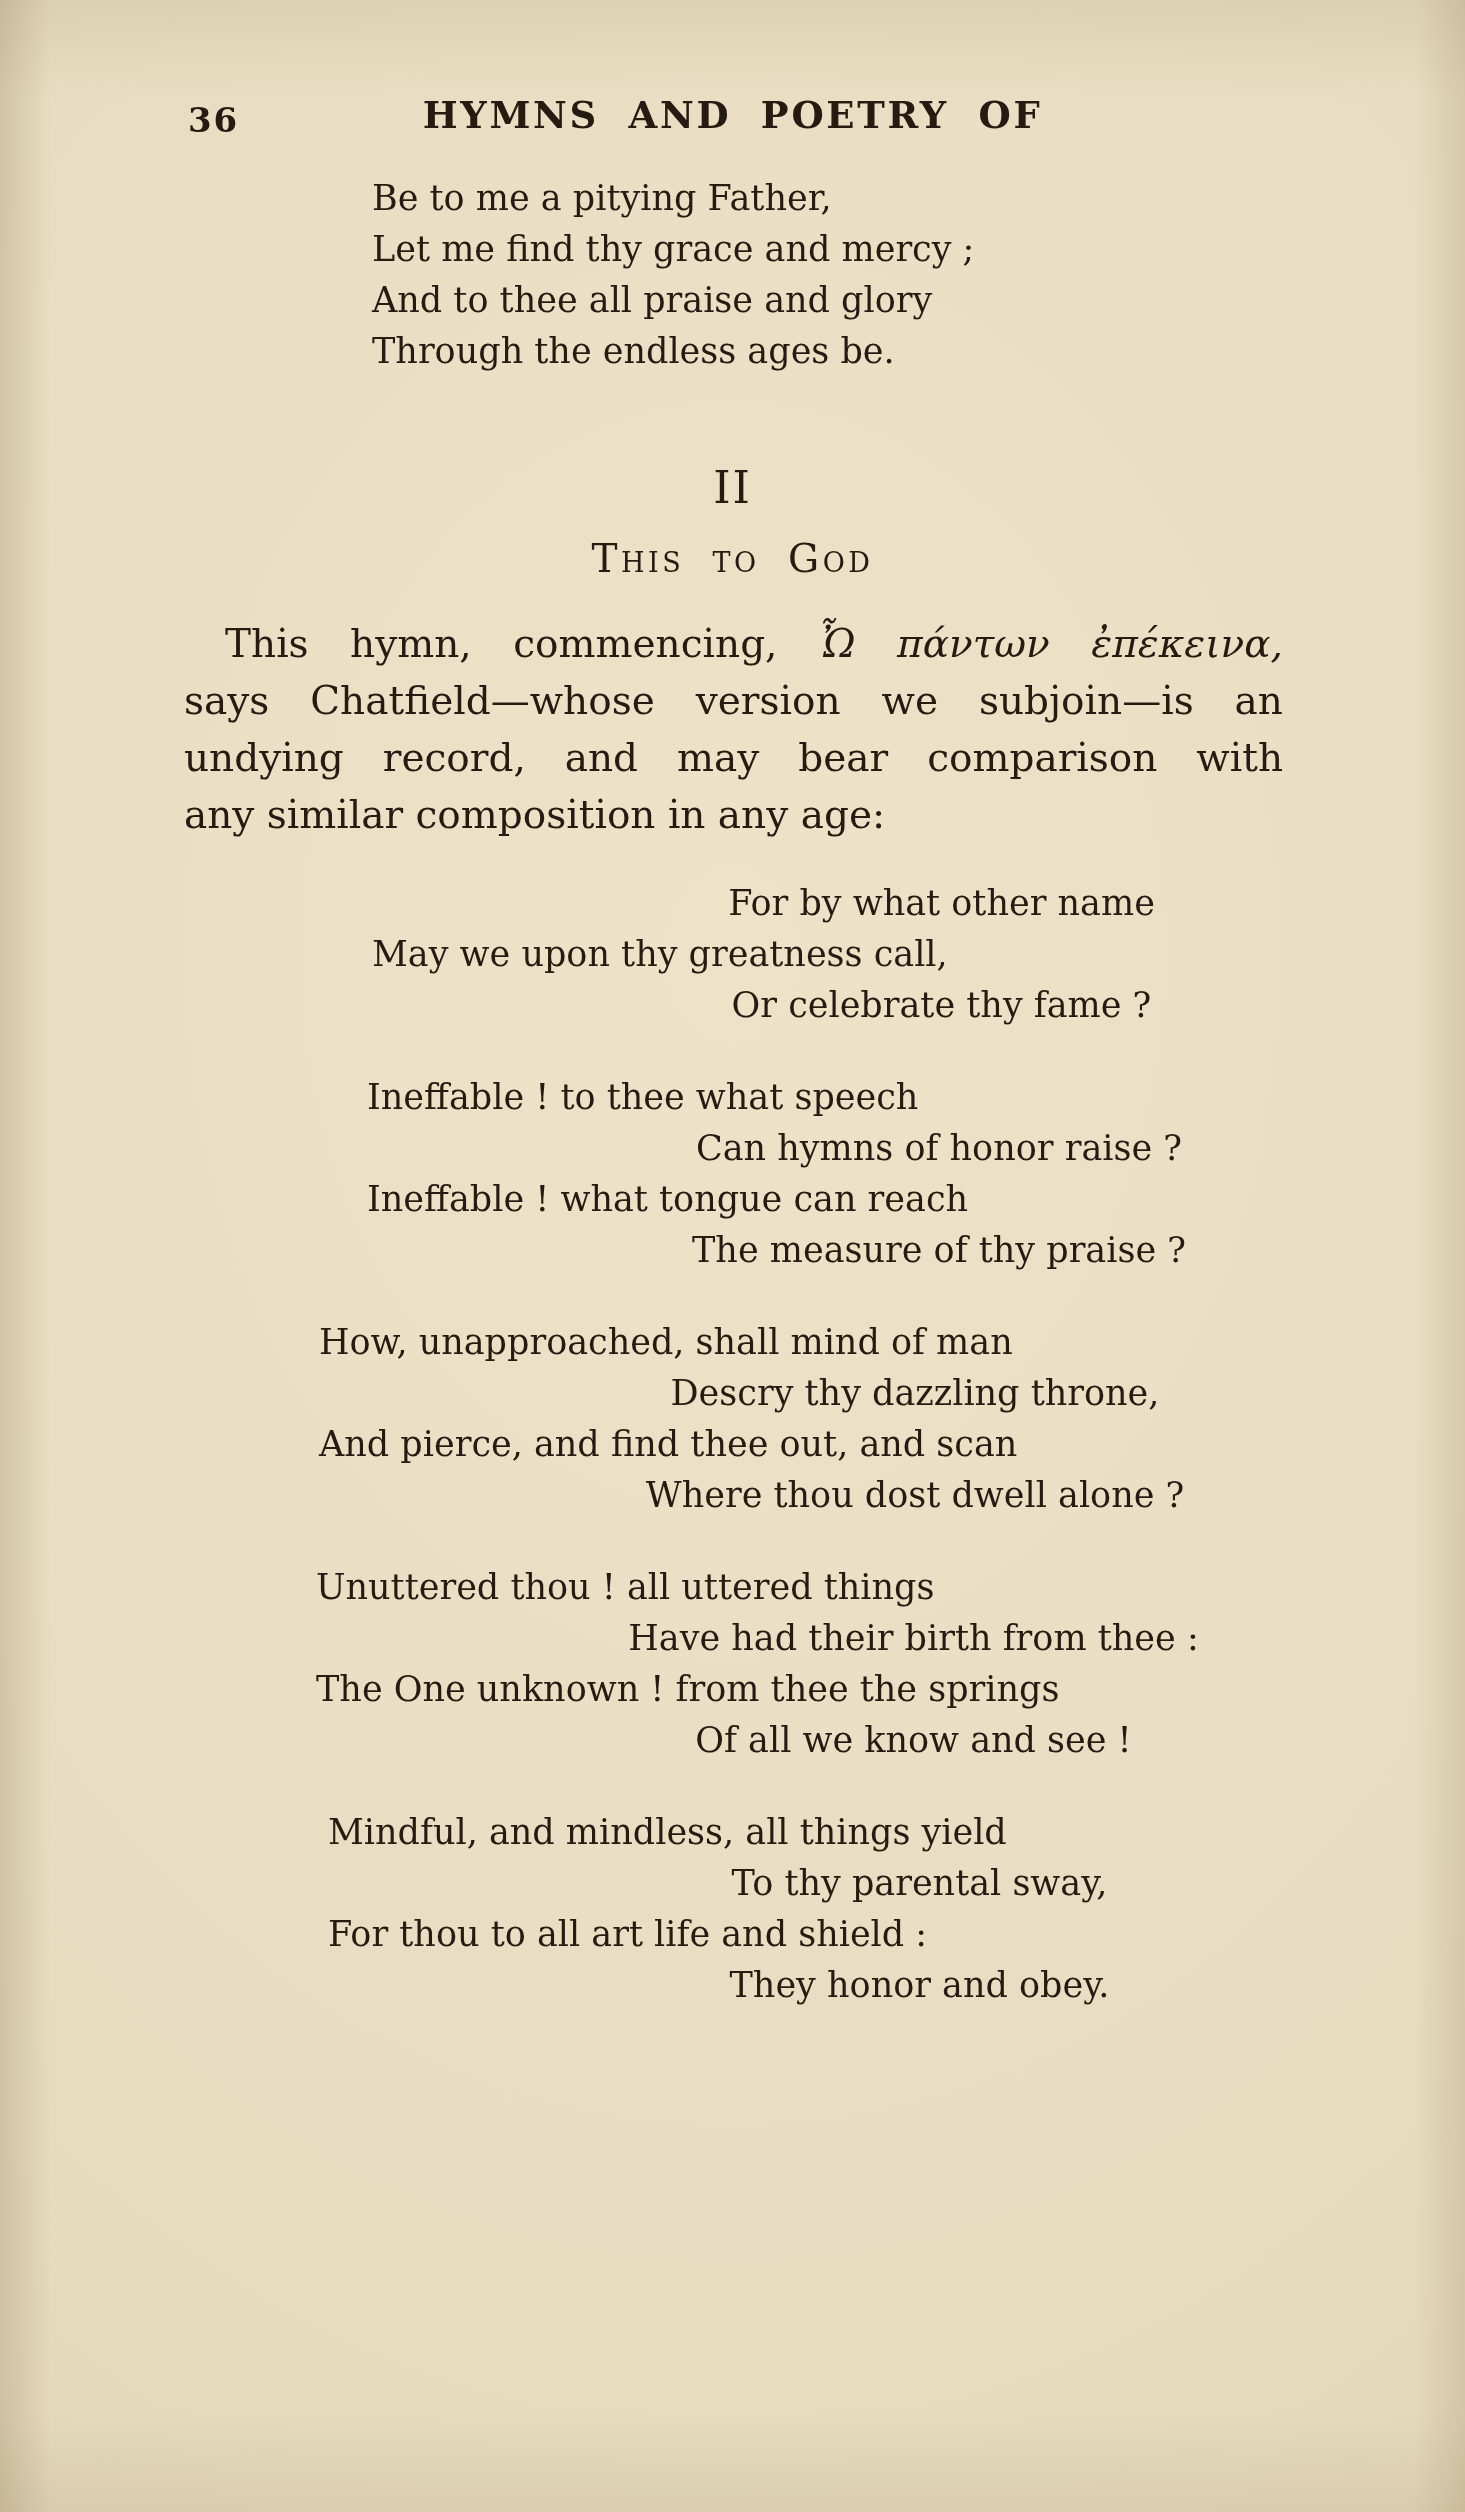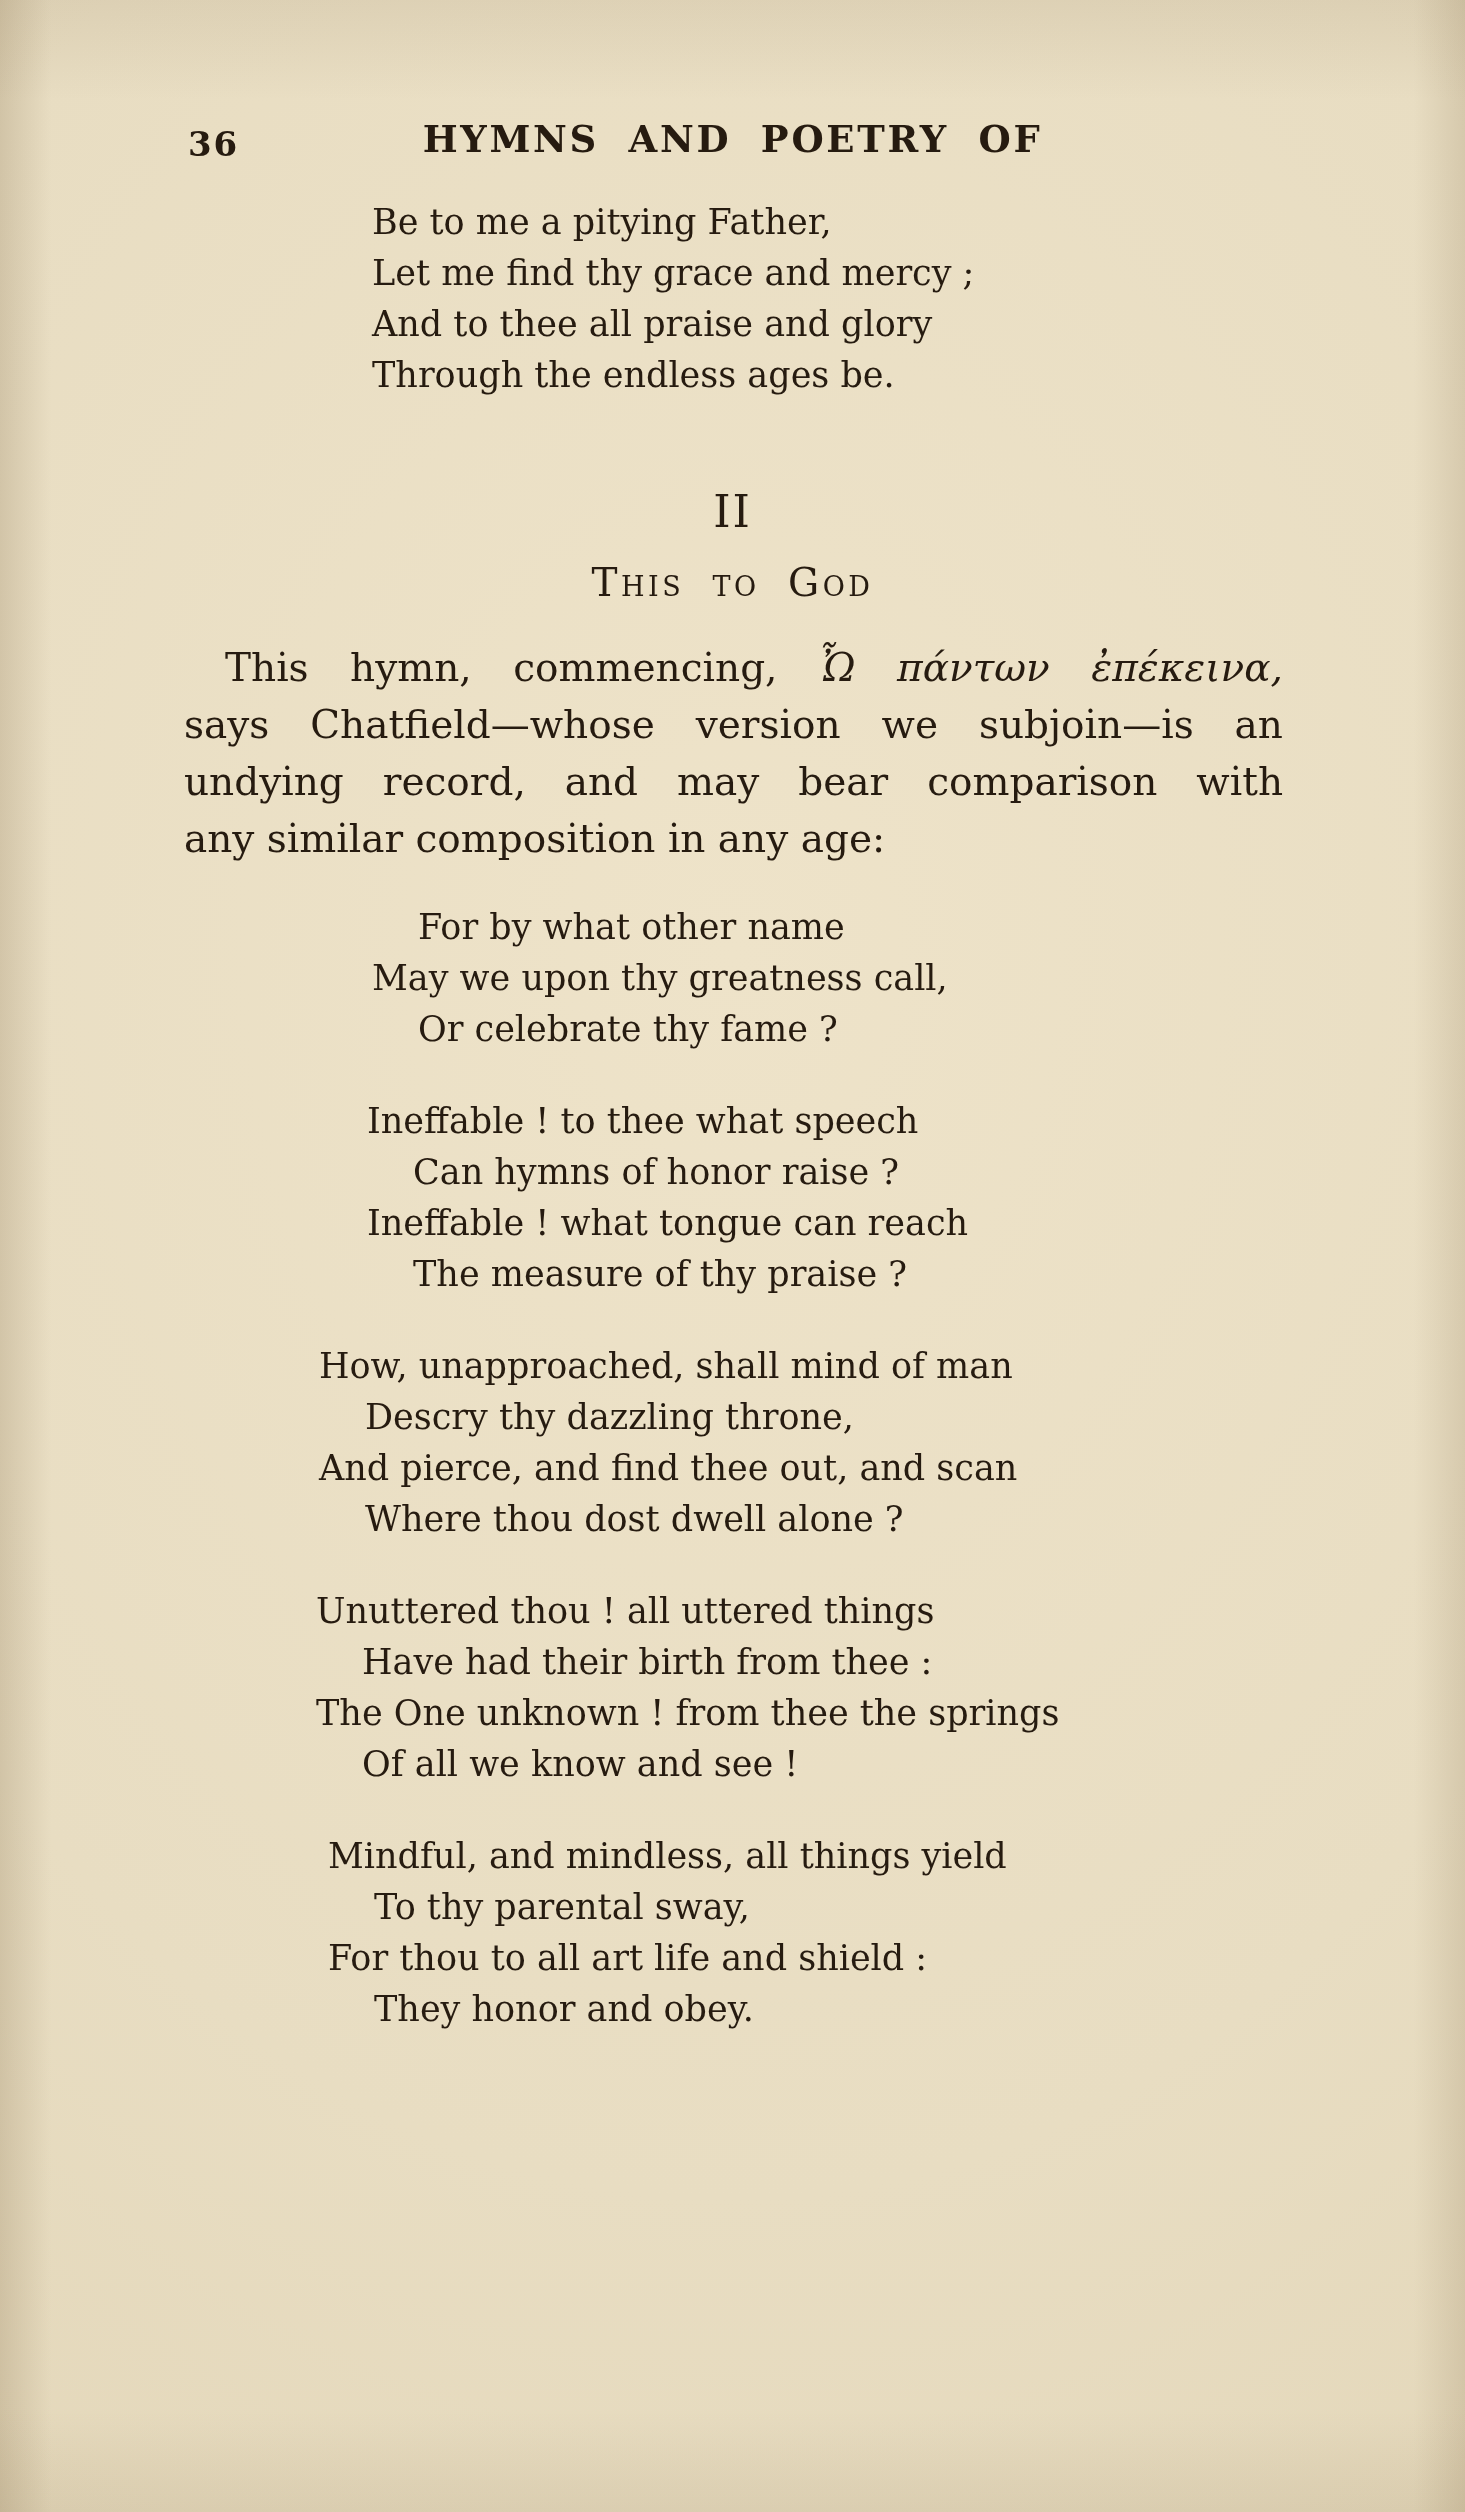--- a/index.html
+++ b/index.html
@@ -12,39 +12,39 @@
     width: 1465px;
     height: 2512px;
     box-sizing: border-box;
     overflow: hidden;
     background:
       linear-gradient(90deg, rgba(118,94,58,0.20) 0%, rgba(118,94,58,0) 3.5%, rgba(118,94,58,0) 96.5%, rgba(118,94,58,0.16) 100%),
       linear-gradient(180deg, rgba(118,94,58,0.10) 0%, rgba(118,94,58,0) 4%, rgba(118,94,58,0) 96%, rgba(118,94,58,0.10) 100%),
       radial-gradient(ellipse 120% 90% at 50% 38%, #eee3c9 0%, #e8ddc2 55%, #e1d4b5 100%);
     color: #261b10;
     font-family: "DejaVu Serif", "Liberation Serif", serif;
-    padding-top: 117px;
+    padding-top: 93px;
   }
   .header { position: relative; height: 57px; }
   .page-num {
     position: absolute; left: 188px; top: 7px;
     font-size: 34px; font-weight: bold; letter-spacing: 1.8px;
   }
   .running-title {
     position: absolute; left: 0; right: 0; top: 0;
     text-align: center;
     font-size: 37px; font-weight: bold;
     letter-spacing: 2.7px; word-spacing: 14px;
   }
   .pline {
     font-size: 35px;
     line-height: 51px;
     white-space: nowrap;
   }
-  .pline.indent { padding-left: 46px; }
+  .pline.indent { padding-left: 46px; text-align: center; }
   .intro-stanza { margin: 23px 0 0 372px; }
   .numeral {
     margin-top: 85px;
     text-align: center;
     font-size: 44px;
     letter-spacing: 1.8px;
   }
   .section-title {
     margin-top: 23px;
     text-align: center;

